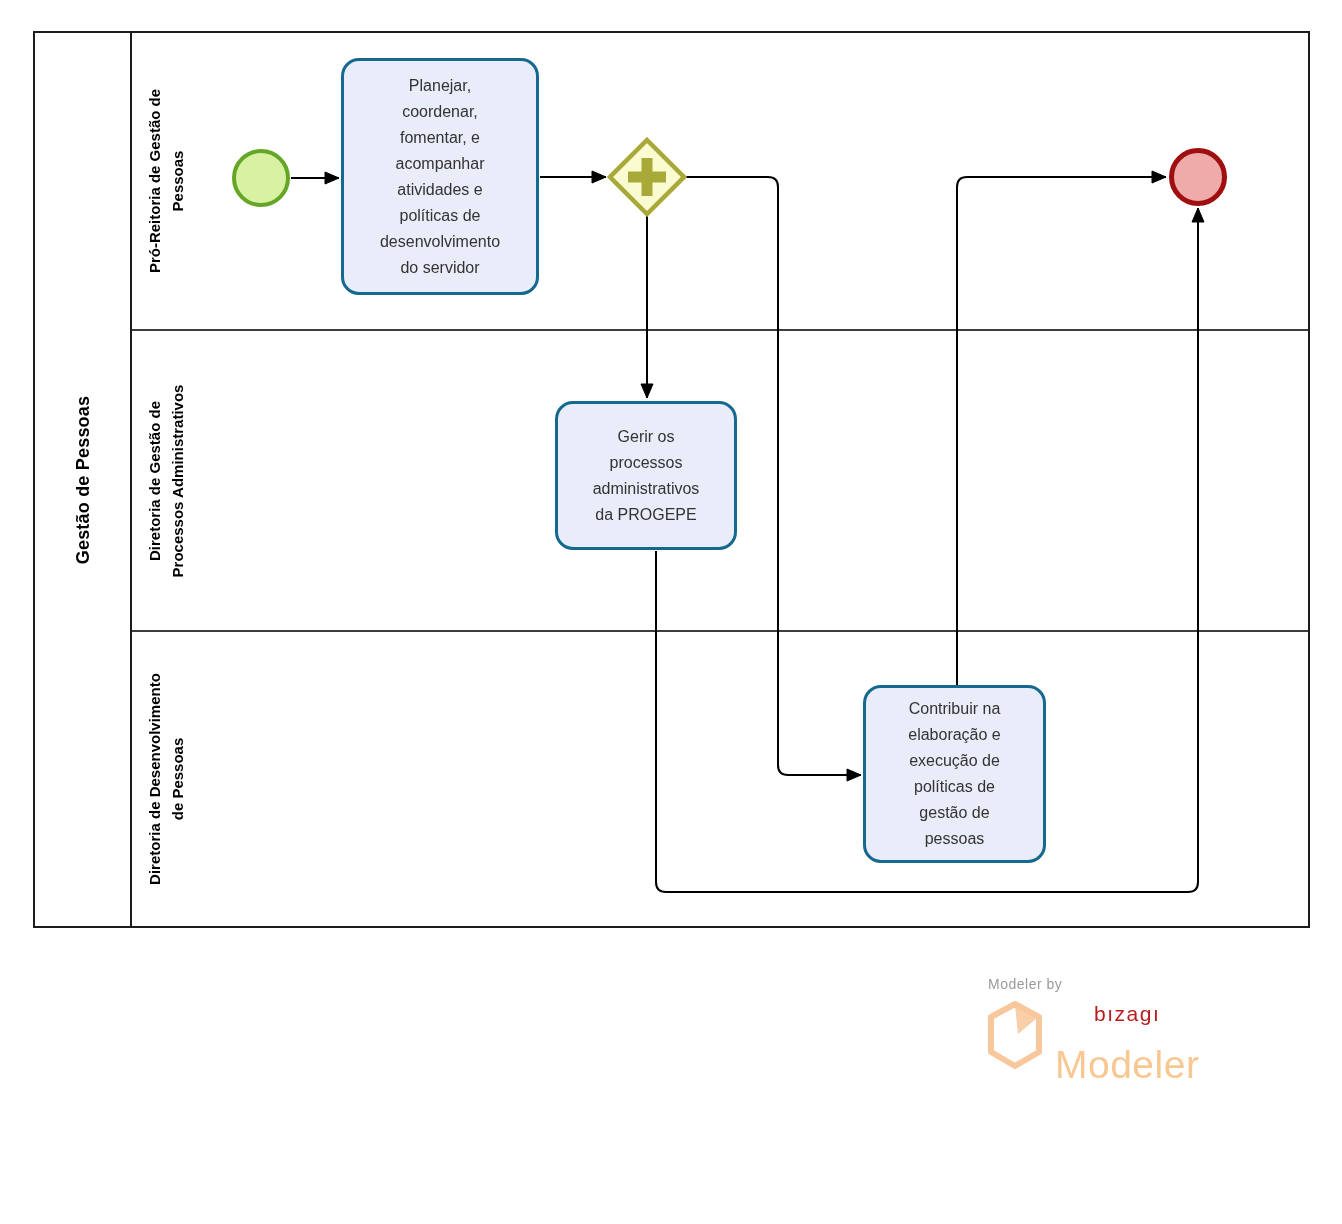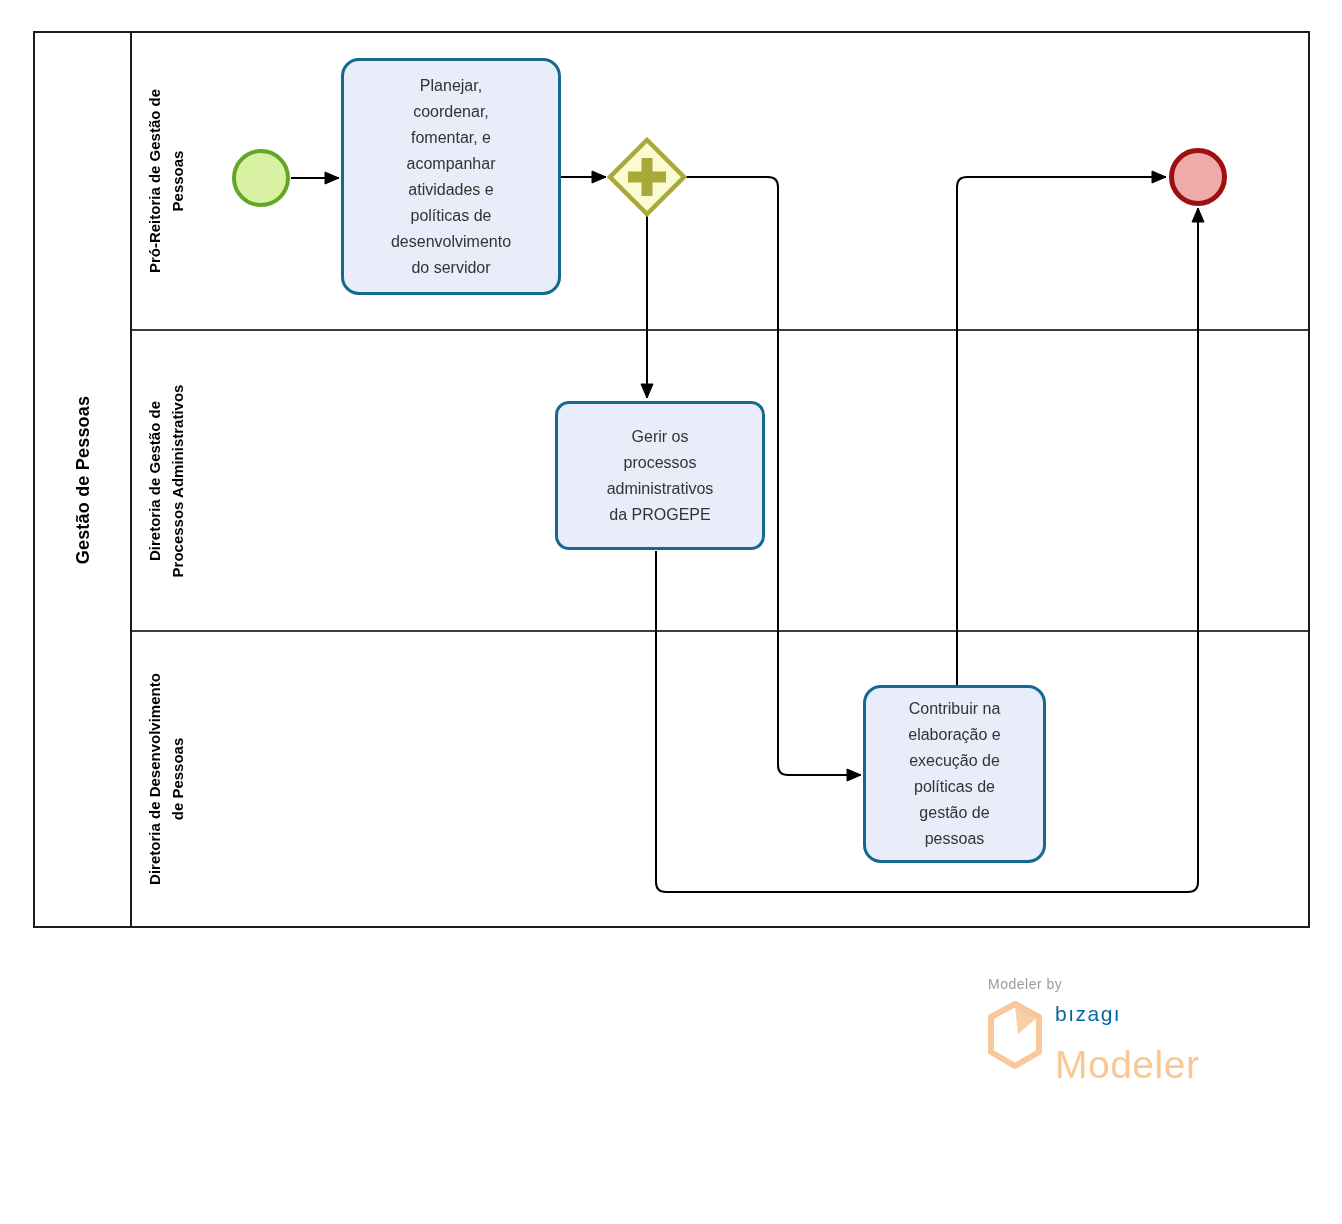--- a/index.html
+++ b/index.html
@@ -32,39 +32,39 @@
   .lane-label { font-size:15px; font-weight:bold; line-height:1.55; width:300px; }
 
   
   .task {
     position:absolute; box-sizing:border-box;
     background:#e9ecf9; border:3px solid #15688e; border-radius:18px;
     display:flex; align-items:center; justify-content:center;
     text-align:center; color:#333; font-size:16px; line-height:26px;
     white-space:pre-line;
   }
-  .task-1 { left:341px; top:58px;  width:220px; height:237px; }
-  .task-2 { left:555px; top:401px; width:210px; height:149px;border-radius:14px; }
+  .task-1 { left:341px; top:58px;  width:198px; height:237px; }
+  .task-2 { left:555px; top:401px; width:182px; height:149px; }
   .task-3 { left:863px; top:685px; width:183px; height:178px; }
 
   .event { position:absolute; border-radius:50%; box-sizing:border-box; }
   .start-event { left:232px; top:149px; width:58px; height:58px; background:#d9f1a3; border:4px solid #64a625; }
   .end-event   { left:1169px; top:148px; width:58px; height:58px; background:#efaaaa; border:5px solid #a00f0f; }
 
   .gateway { position:absolute; left:607px; top:137px; width:80px; height:80px; }
 
   .connectors { position:absolute; left:0; top:0; width:1342px; height:1224px; pointer-events:none; }
   .flow { stroke:#000; stroke-width:2; fill:none; }
 
   
   .branding { position:absolute; left:988px; top:976px; }
   .powered-by { font-size:14px; color:#9b9b9b; letter-spacing:0.5px; }
   .brand-row { display:flex; align-items:flex-start; margin-top:9px; }
   .brand-texts { margin-left:13px; }
-  .brand-bizagi { font-size:21px; color:#0369a1; letter-spacing:1.5px; line-height:1; margin-top:2px; }
+  .brand-bizagi { font-size:21px; color:#b91c1c; letter-spacing:1.5px; line-height:1; margin-top:2px;text-align:center; }
   .brand-modeler { font-size:39px; color:#f9c892; letter-spacing:0.5px; line-height:1; margin-top:21px; }
 </style>
 </head>
 <body>
 
 <div class="canvas">
 
   <div class="pool">
     <div class="pool-title-cell">
       <div class="vtext pool-title">Gestão de Pessoas</div>

